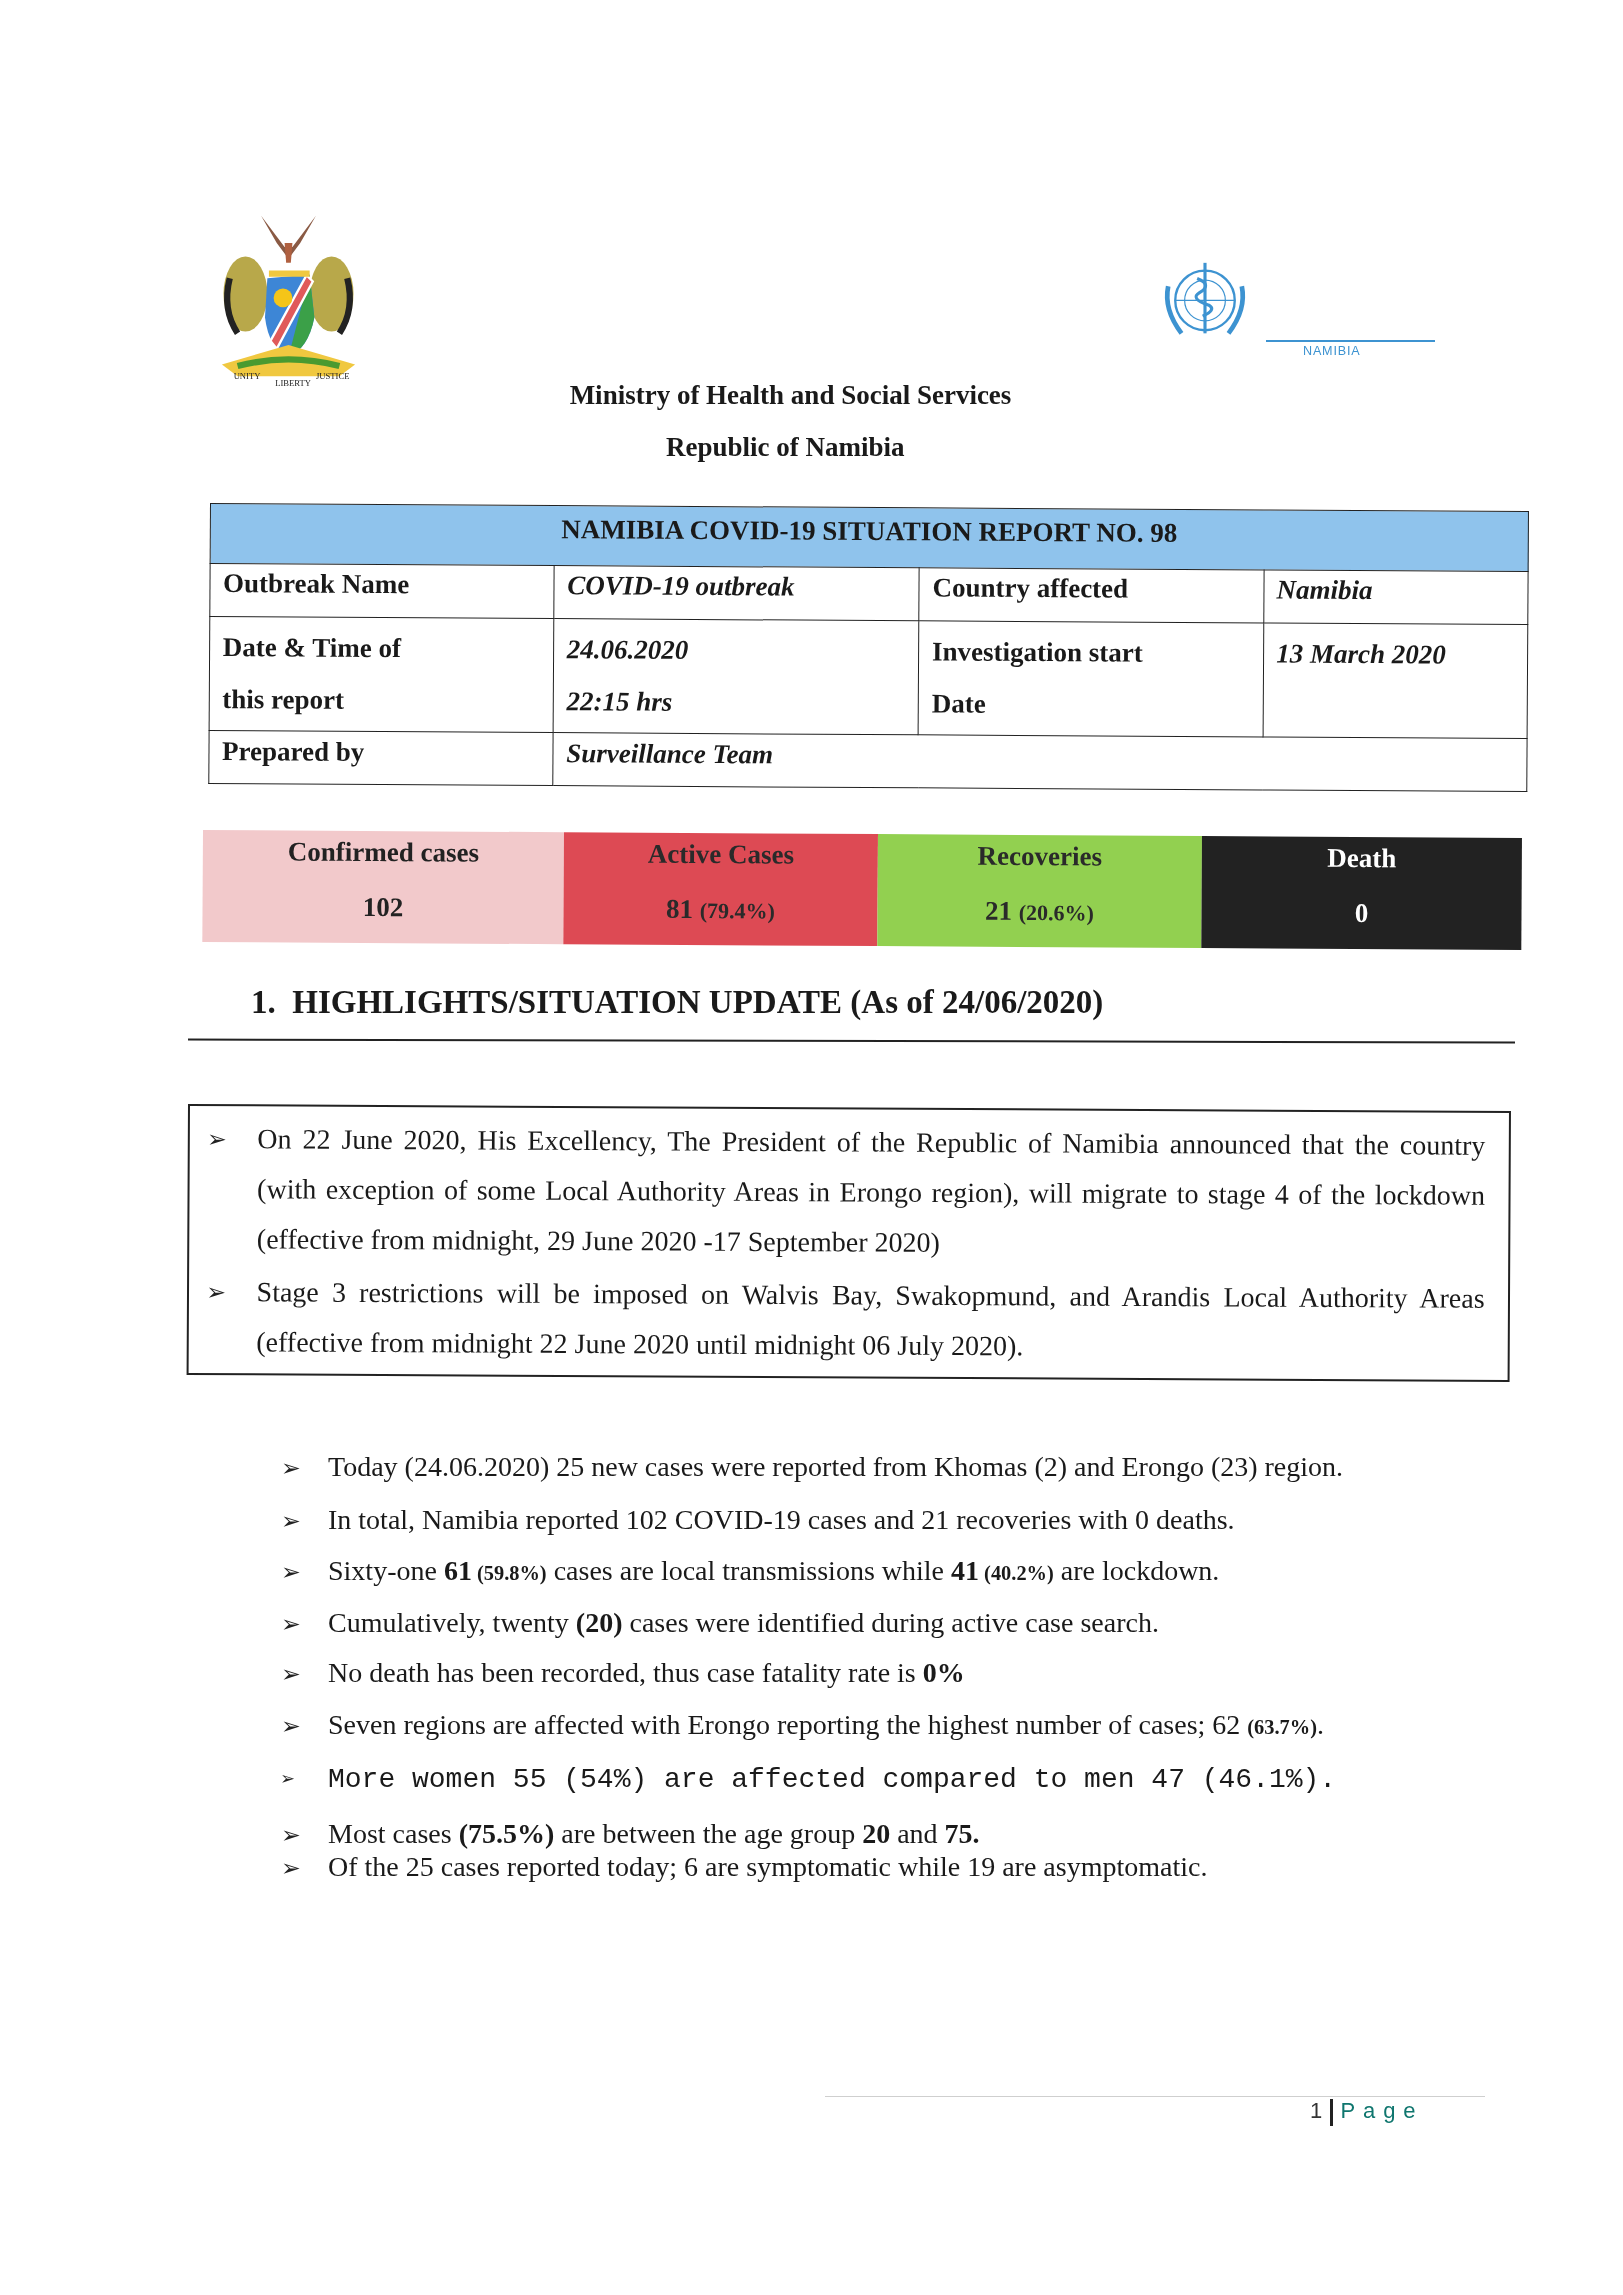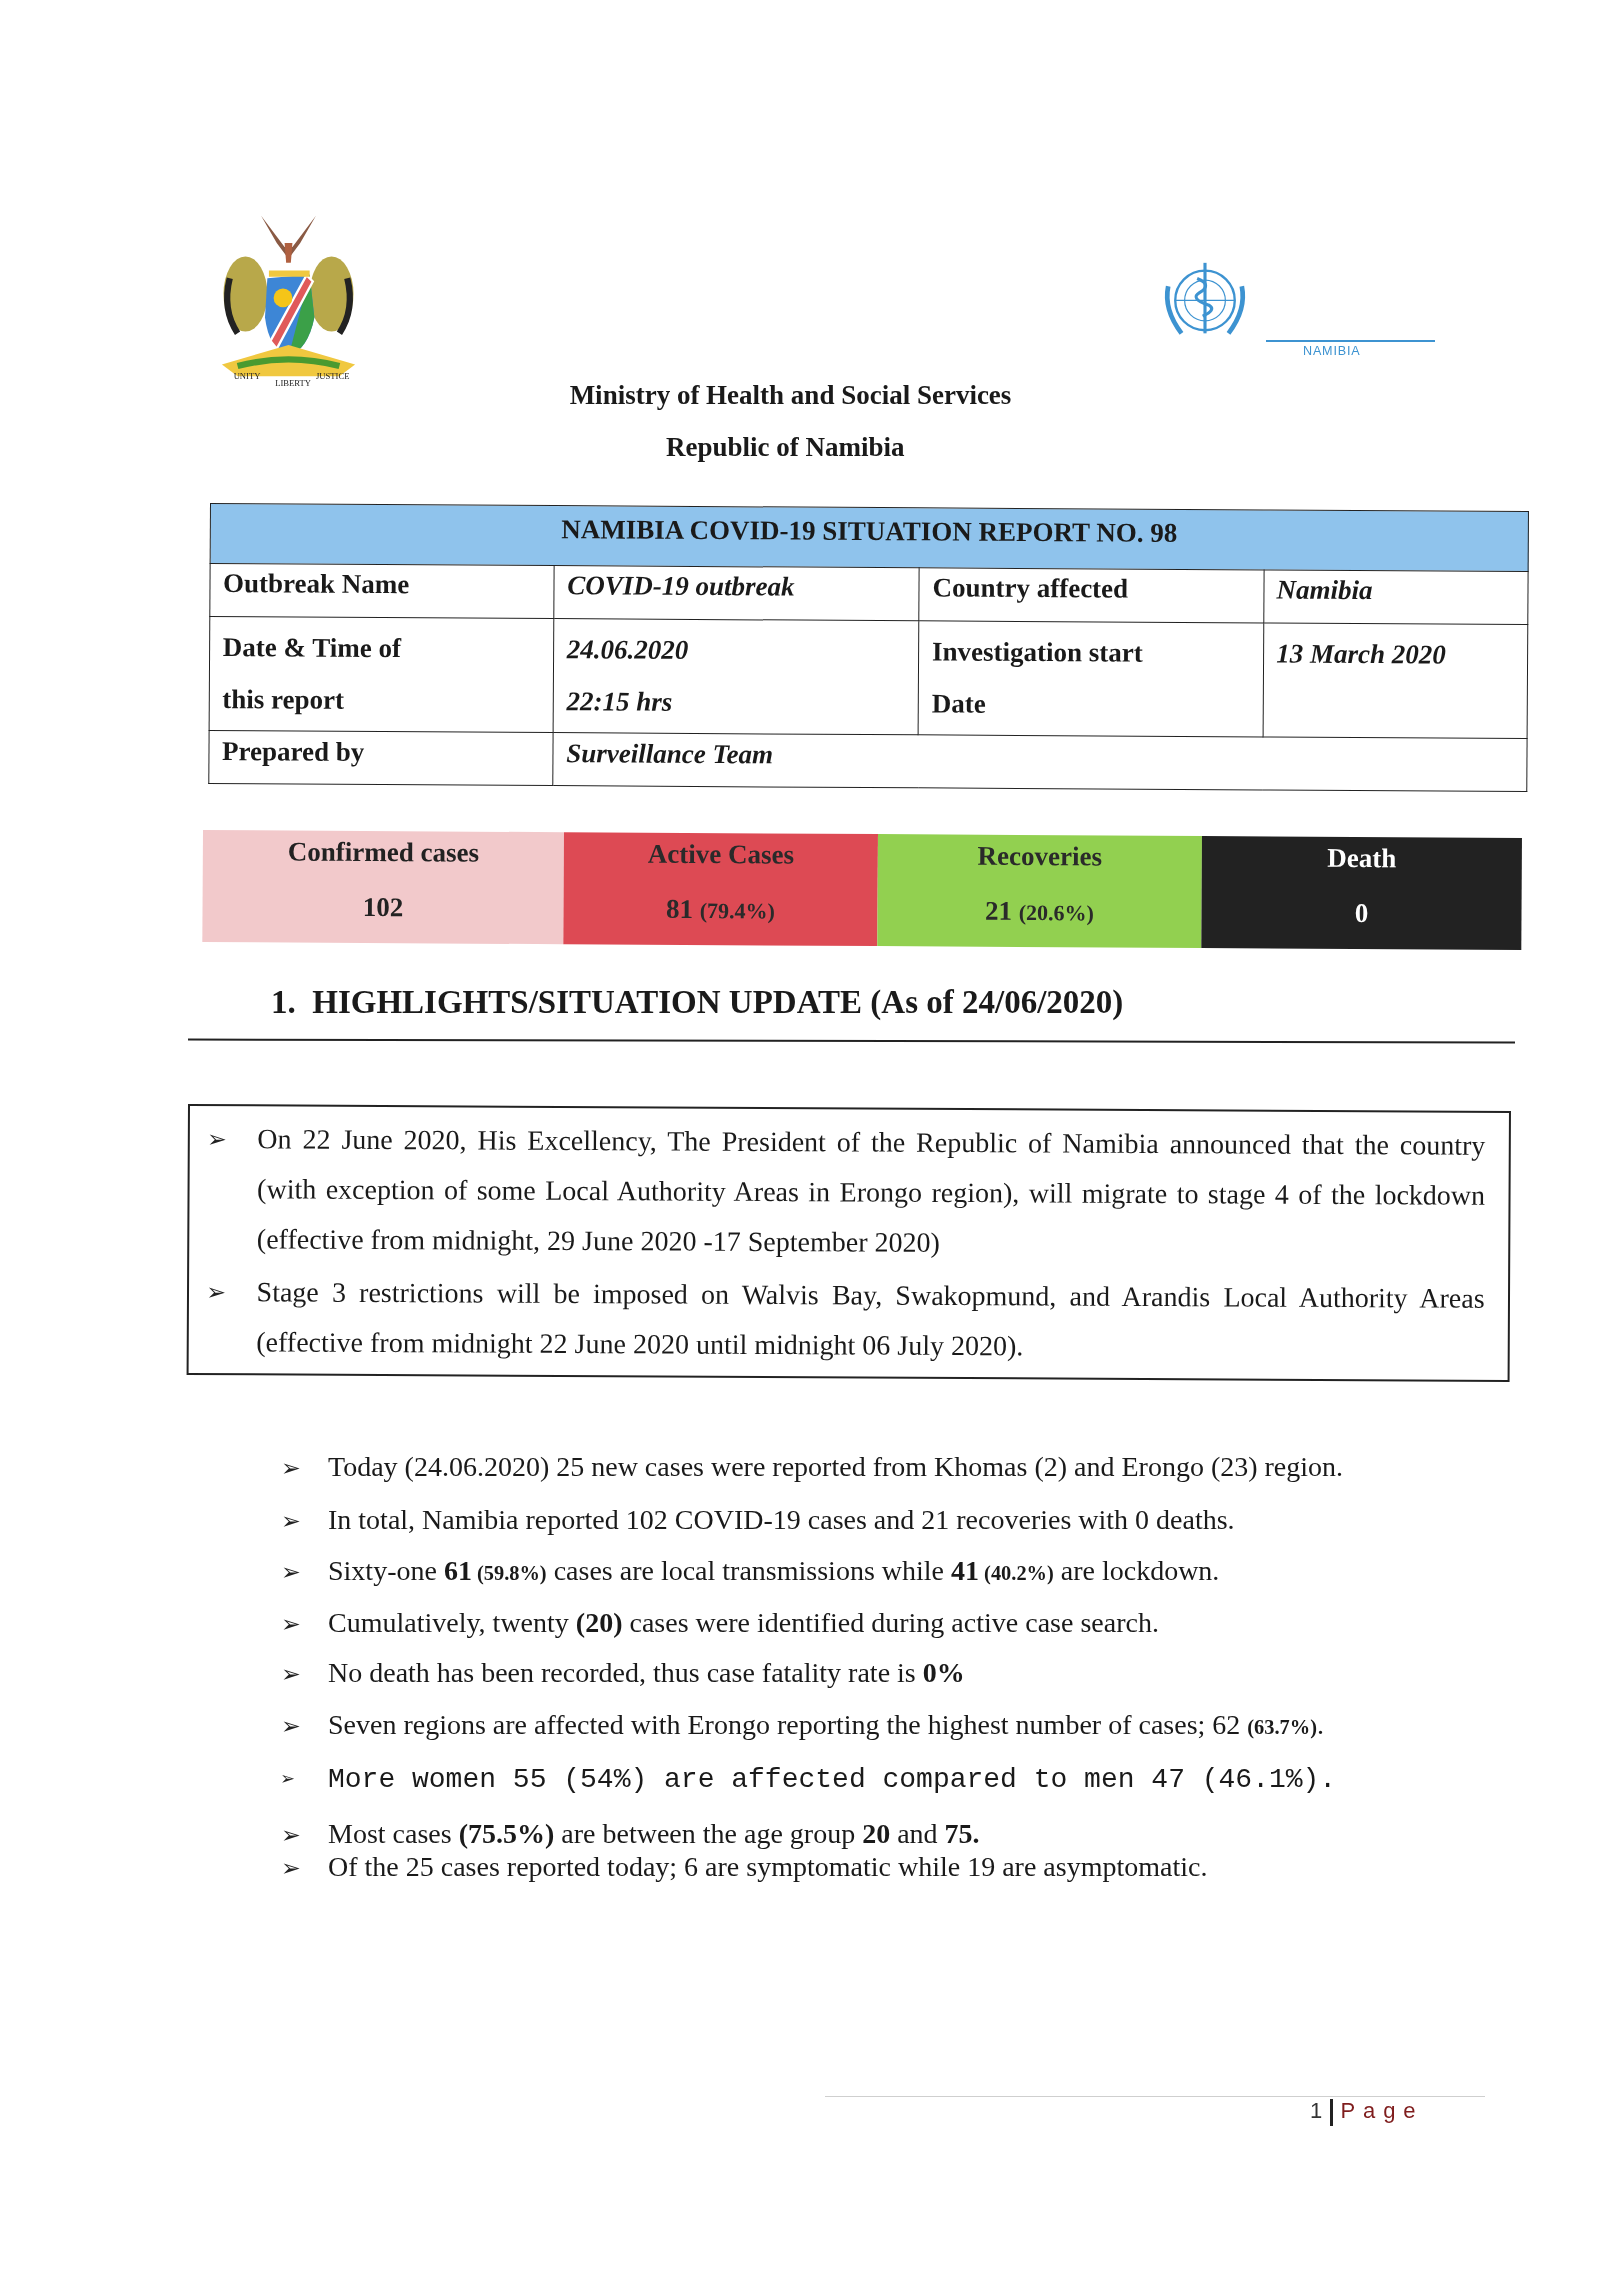--- a/index.html
+++ b/index.html
@@ -54,21 +54,21 @@
 
   
   .blt { left: 281px; font-size: 28px; line-height: 35px; white-space: nowrap; }
   .blt .arrow2 { display: inline-block; width: 47px; font-size: 23.6px; color: #222; }
   .b { font-weight: bold; }
   .bs { font-weight: bold; font-size: 20.4px; margin-top: 44px; }
 
   #footer-rule { left: 825px; top: 2096px; width: 660px; height: 0.8px; background: #cfcfcf; }
   #page-num { left: 1310px; top: 2098px; font-family: "Liberation Sans", "DejaVu Sans", sans-serif; font-size: 22px; color: #333; }
   #page-num .sep { display: inline-block; width: 2.4px; height: 27px; background: #222; vertical-align: middle; margin: 0 7.9px; }
-  #page-num .pg { color: #7f1d1d; letter-spacing: 7.9px; }
+  #page-num .pg { color: #0f766e; letter-spacing: 7.9px; }
 </style>
 </head>
 <body>
 
 <svg id="coat" class="abs" viewBox="0 0 210 240">
   <path d="M70 20 L100 60 L110 60 L140 20 L120 55 L105 75 L90 55 Z" fill="#8a5a44"></path>
   <path d="M100 55 L110 55 L108 80 L102 80 Z" fill="#b06040"></path>
   <ellipse cx="50" cy="120" rx="28" ry="48" fill="#b8a84a"></ellipse>
   <ellipse cx="160" cy="120" rx="28" ry="48" fill="#b8a84a"></ellipse>
   <path d="M30 100 Q20 140 40 170" stroke="#222" stroke-width="8" fill="none"></path>
@@ -147,21 +147,21 @@
   <div class="stat s-recov">
     <div>Recoveries</div>
     <span class="num"><span>21</span> <small>(20.6%)</small></span>
   </div>
   <div class="stat s-death">
     <div>Death</div>
     <span class="num">0</span>
   </div>
 </div>
 
-<div id="sec-title" class="abs" style="white-space:pre;margin-left:20px;">1.  HIGHLIGHTS/SITUATION UPDATE (As of 24/06/2020)</div>
+<div id="sec-title" class="abs" style="white-space:pre;">1.  HIGHLIGHTS/SITUATION UPDATE (As of 24/06/2020)</div>
 <div id="sec-rule" class="abs"></div>
 
 <div id="box" class="abs">
   <div class="box-item" style="top:7.9px;">
     <span class="arrow" style="top:0;">➢</span>
     <span class="box-text">On 22 June 2020, His Excellency, The President of the Republic of Namibia announced that the country (with exception of some Local Authority Areas in Erongo region), will migrate to stage 4 of the lockdown (effective from midnight, 29 June 2020 -17 September 2020)</span>
   </div>
   <div class="box-item" style="top:161px;">
     <span class="arrow" style="top:0;">➢</span>
     <span class="box-text">Stage 3 restrictions will be imposed on Walvis Bay, Swakopmund, and Arandis Local Authority Areas (effective from midnight 22 June 2020 until midnight 06 July 2020).</span>

